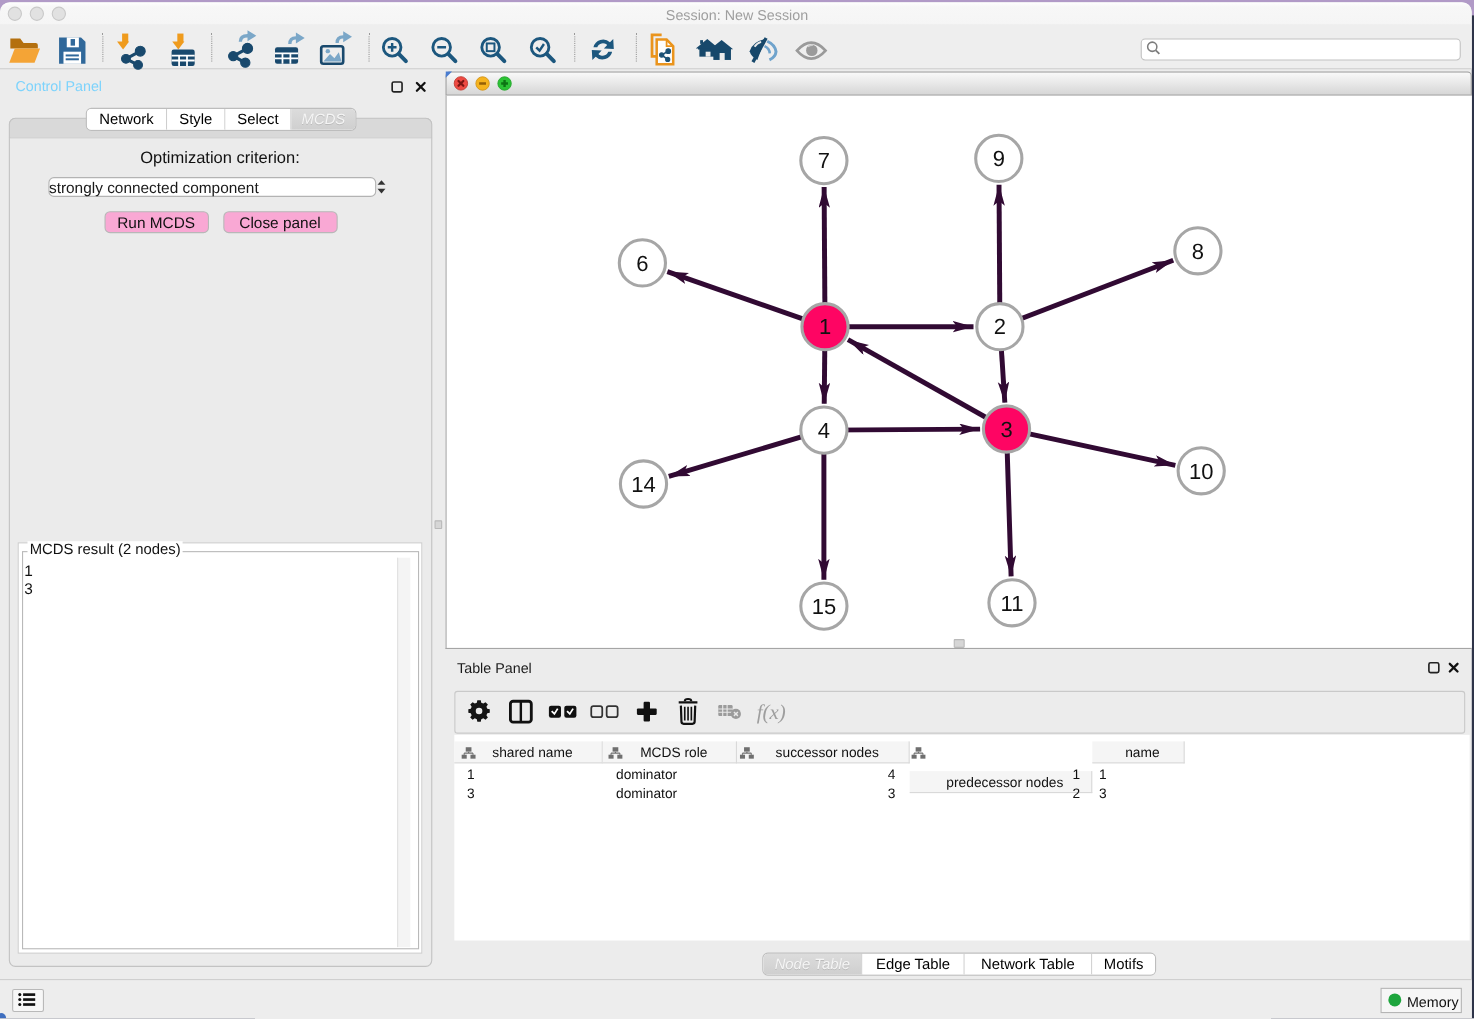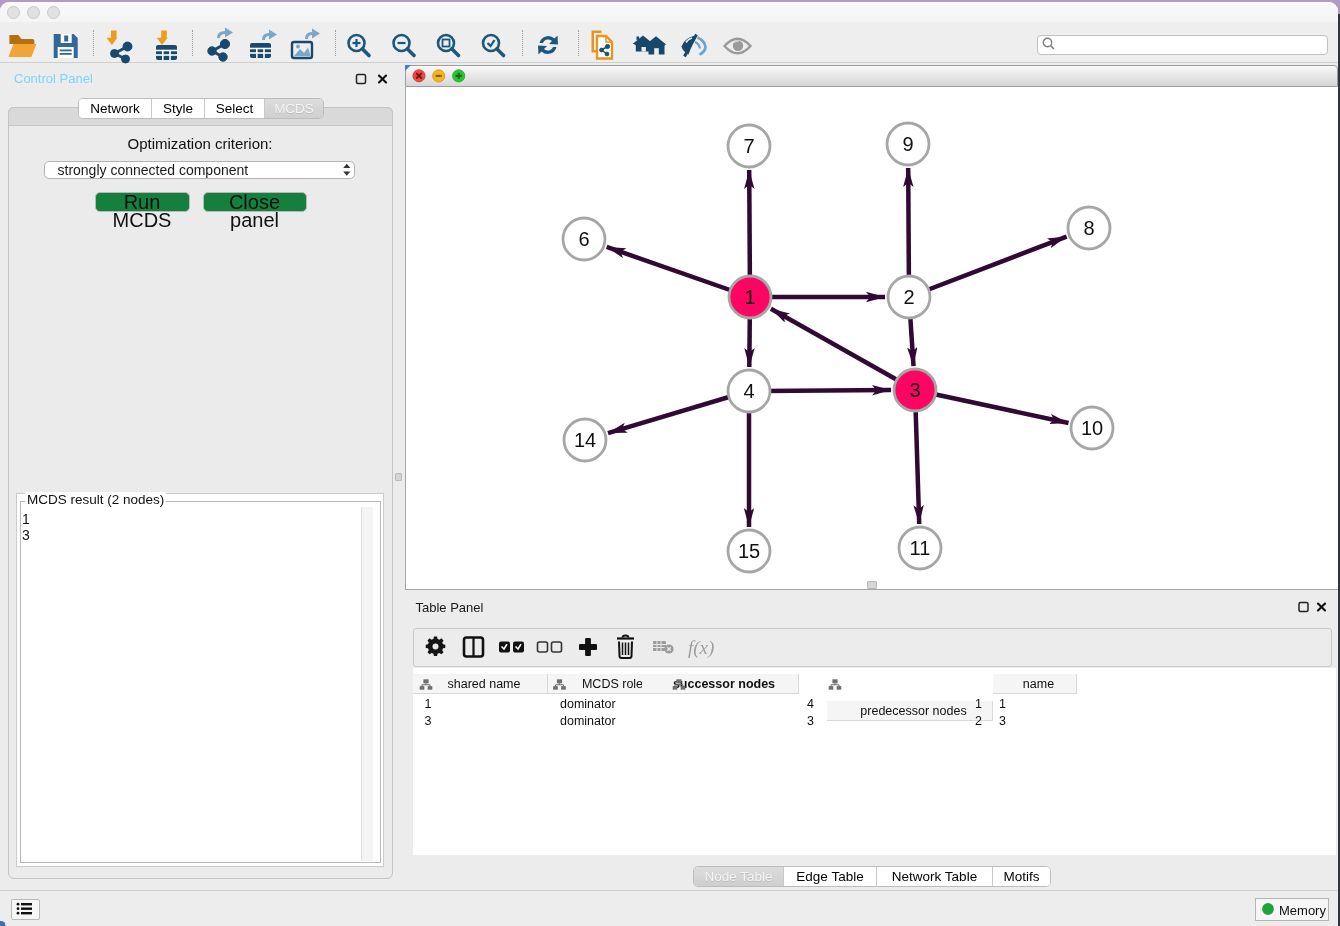--- a/index.html
+++ b/index.html
@@ -15,26 +15,26 @@
   #title{width:100%;text-align:center;top:6px;font-size:13px;color:#9f9f9f;}
   
   #toolbar{left:0;top:21.5px;width:1337.5px;height:40.5px;background:#eeeeee;border-bottom:1px solid #cfcfcf;}
   .vsep{top:30px;height:26px;width:0;border-left:1px dotted #9a9a9a;}
   #search{left:1037px;top:34.5px;width:289px;height:18px;background:#fff;border:1px solid #c2c2c2;border-radius:4px;}
   
   #cp-title{left:14px;top:71px;font-size:13px;color:#7dd3fc;}
   .tabgroup{height:19px;display:flex;border:1px solid #bdbdbd;border-radius:5px;overflow:hidden;background:#fff;}
   .tabgroup .tab{font-size:13.5px;color:#000;text-align:center;line-height:19px;background:#fff;border-right:1px solid #c9c9c9;}
   .tabgroup .tab:last-child{border-right:none;}
-  .tabgroup .tab.sel{background:linear-gradient(#dcdcdc,#cfcfcf);color:#f5f5f5;text-shadow:0 1px 0 #bbb;}
+  .tabgroup .tab.sel{background:linear-gradient(#dcdcdc,#cfcfcf);color:#f5f5f5;text-shadow:0 1px 0 #bbb;font-style:italic;}
   #cp-panel{left:8px;top:107px;width:383px;height:770px;border:1px solid #c3c3c3;border-radius:6px;background:#ebebeb;}
   #cp-band{left:8px;top:107px;width:383px;height:16.5px;border:1px solid #c3c3c3;border-bottom:1px solid #c6c6c6;border-radius:6px 6px 0 0;background:#d9d9d9;}
   #opt-label{left:0px;top:135px;width:400px;text-align:center;font-size:15px;color:#111;}
-  #dropdown{left:43.5px;top:161px;width:296px;height:16px;background:#fff;border:1px solid #b3b3b3;border-radius:5px;font-size:14px;color:#1a1a1a;line-height:16px;padding-left:13px;}
-  .btn{height:18.5px;background:#15803d;border:1px solid #b8b8b8;border-radius:5px;font-size:20px;color:#111;text-align:center;line-height:18.5px;top:191.5px;}
+  #dropdown{left:43.5px;top:161px;width:296px;height:16px;background:#fff;border:1px solid #b3b3b3;border-radius:5px;font-size:14px;color:#1a1a1a;line-height:16px;}
+  .btn{height:18.5px;background:#f9a8d4;border:1px solid #b8b8b8;border-radius:5px;font-size:14px;color:#111;text-align:center;line-height:18.5px;top:191.5px;}
   #resultbox{left:16px;top:493px;width:366px;height:372px;background:#fff;border:1px solid #cccccc;}
   #fieldset{left:19.5px;top:501px;width:359px;height:360px;border:1px solid #b9b9b9;}
   #legend{left:25px;top:492px;background:#fff;font-size:13.5px;color:#111;padding:0 2px;}
   #scrolltrack{left:361px;top:507px;width:11px;height:354px;background:#f4f4f4;border-left:1px solid #e0e0e0;}
   
   .handle{background:#d6d6d6;border:1px solid #b9b9b9;border-radius:1px;z-index:5;}
   #nettitle{left:405px;top:65px;width:932.5px;height:21.5px;background:linear-gradient(#f9f9f9,#d6d6d6);border:1px solid #9e9e9e;border-radius:4px 4px 0 0;box-sizing:border-box;}
   #netname{left:405px;top:69px;width:932px;text-align:center;font-size:13px;font-weight:600;color:#222;}
   #canvas{left:405px;top:86.5px;width:932.5px;height:503px;background:#fff;border-left:1px solid #a5a5a5;border-bottom:1px solid #a5a5a5;box-sizing:border-box;}
   
@@ -52,20 +52,21 @@
 </style>
 </head>
 <body>
 <div id="app">
   <div id="purple" class="abs"></div>
   <div id="win" class="abs"></div>
   <div id="titlebar" class="abs"></div>
   <div class="abs tl" style="left:7.3px"></div>
   <div class="abs tl" style="left:27.3px"></div>
   <div class="abs tl" style="left:47.3px"></div>
+  <div id="title" class="abs">Session: New Session</div>
   <div id="toolbar" class="abs"></div>
   <div class="abs vsep" style="left:93px"></div>
   <div class="abs vsep" style="left:191.5px"></div>
   <div class="abs vsep" style="left:335px"></div>
   <div class="abs vsep" style="left:521.5px"></div>
   <div class="abs vsep" style="left:577.5px"></div>
   <div id="icons" class="abs" style="left:0;top:23px">
   <svg width="780" height="41" viewBox="0 0 780 41">
 
     <g transform="translate(22.4,23)">
@@ -380,21 +381,21 @@
           <line x1="4.2" y1="0.7" x2="7.8" y2="4.3"></line>
           <line x1="7.8" y1="0.7" x2="4.2" y2="4.3"></line>
         </g>
     </g>
 
     <text x="275" y="26" font-family="Liberation Serif, serif" font-style="italic" font-size="19" fill="#9e9e9e">f(x)</text>
   </svg>
   <div id="tablearea" class="abs"></div>
   <div class="abs th" style="left:413px;width:135px;">shared name</div>
   <div class="abs th" style="left:548px;width:122px;">MCDS role</div>
-  <div class="abs th" style="left:642px;width:157px;font-weight:bold;">successor nodes</div>
+  <div class="abs th" style="left:670px;width:157px;">successor nodes</div>
   <div class="abs th" style="left:827px;width:166px;margin-top:27px;">predecessor nodes</div>
   <div class="abs th" style="left:993px;width:84px;">name</div>
   <svg id="hdricons" class="abs" style="left:413px;top:673.5px" width="440" height="21" viewBox="0 0 440 21">
     <g id="orgicon" transform="translate(13,10.5)">
       <g fill="#6f6f6f">
           <rect x="-2.6" y="-5.2" width="5.2" height="4"></rect>
           <rect x="-6.3" y="1.6" width="4.6" height="3.6"></rect>
           <rect x="1.7" y="1.6" width="4.6" height="3.6"></rect>
         </g>
       <g stroke="#6f6f6f" stroke-width="1.1" fill="none">

